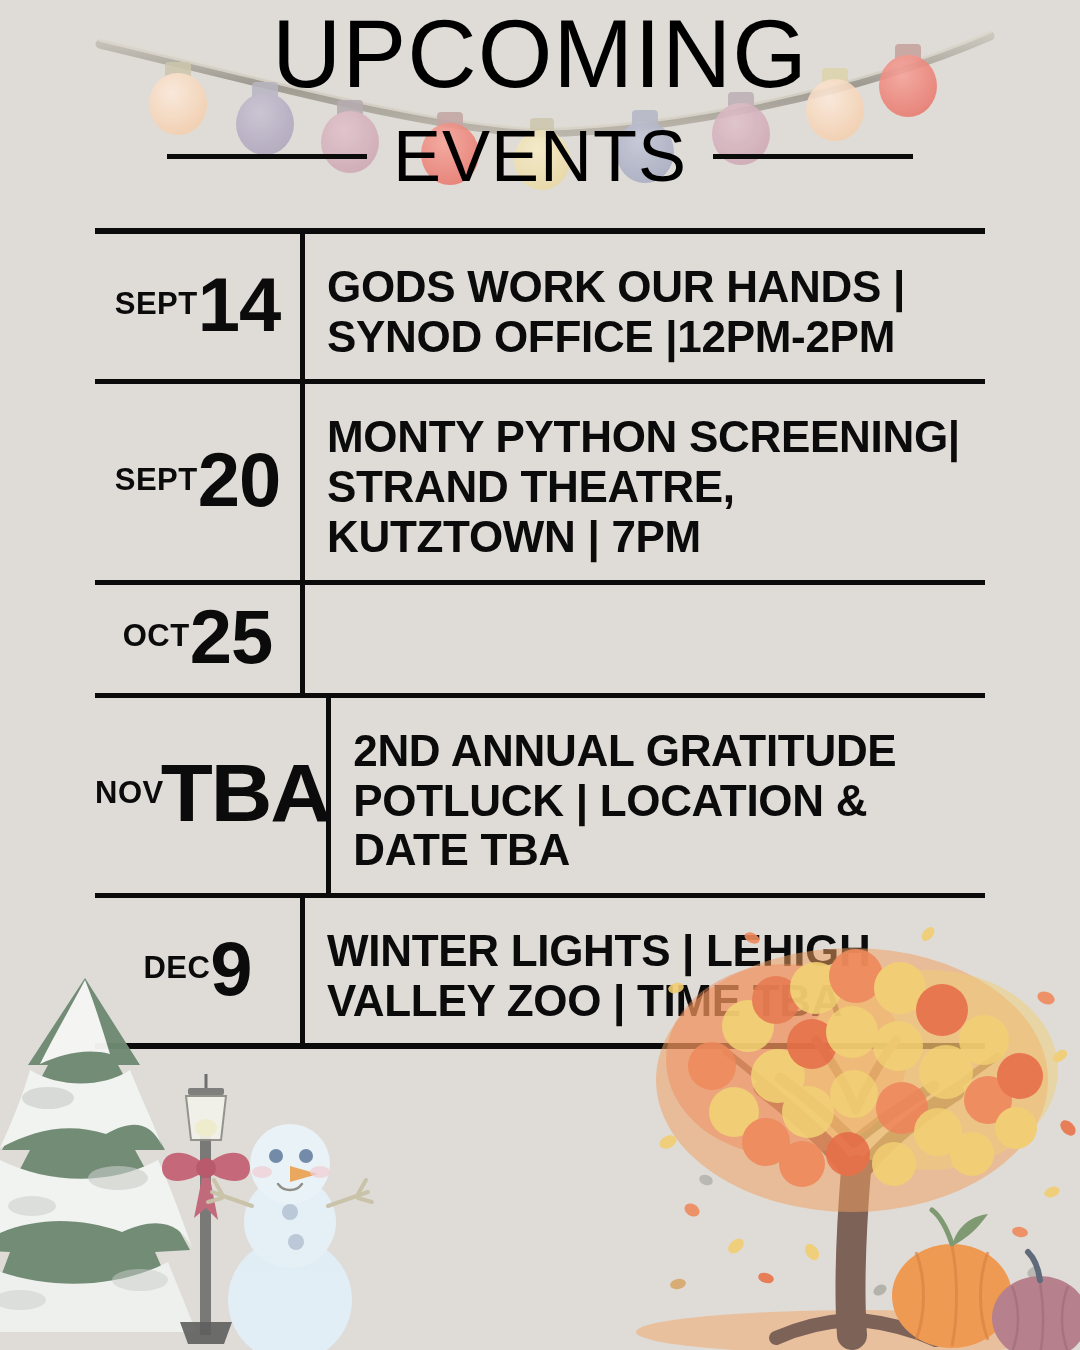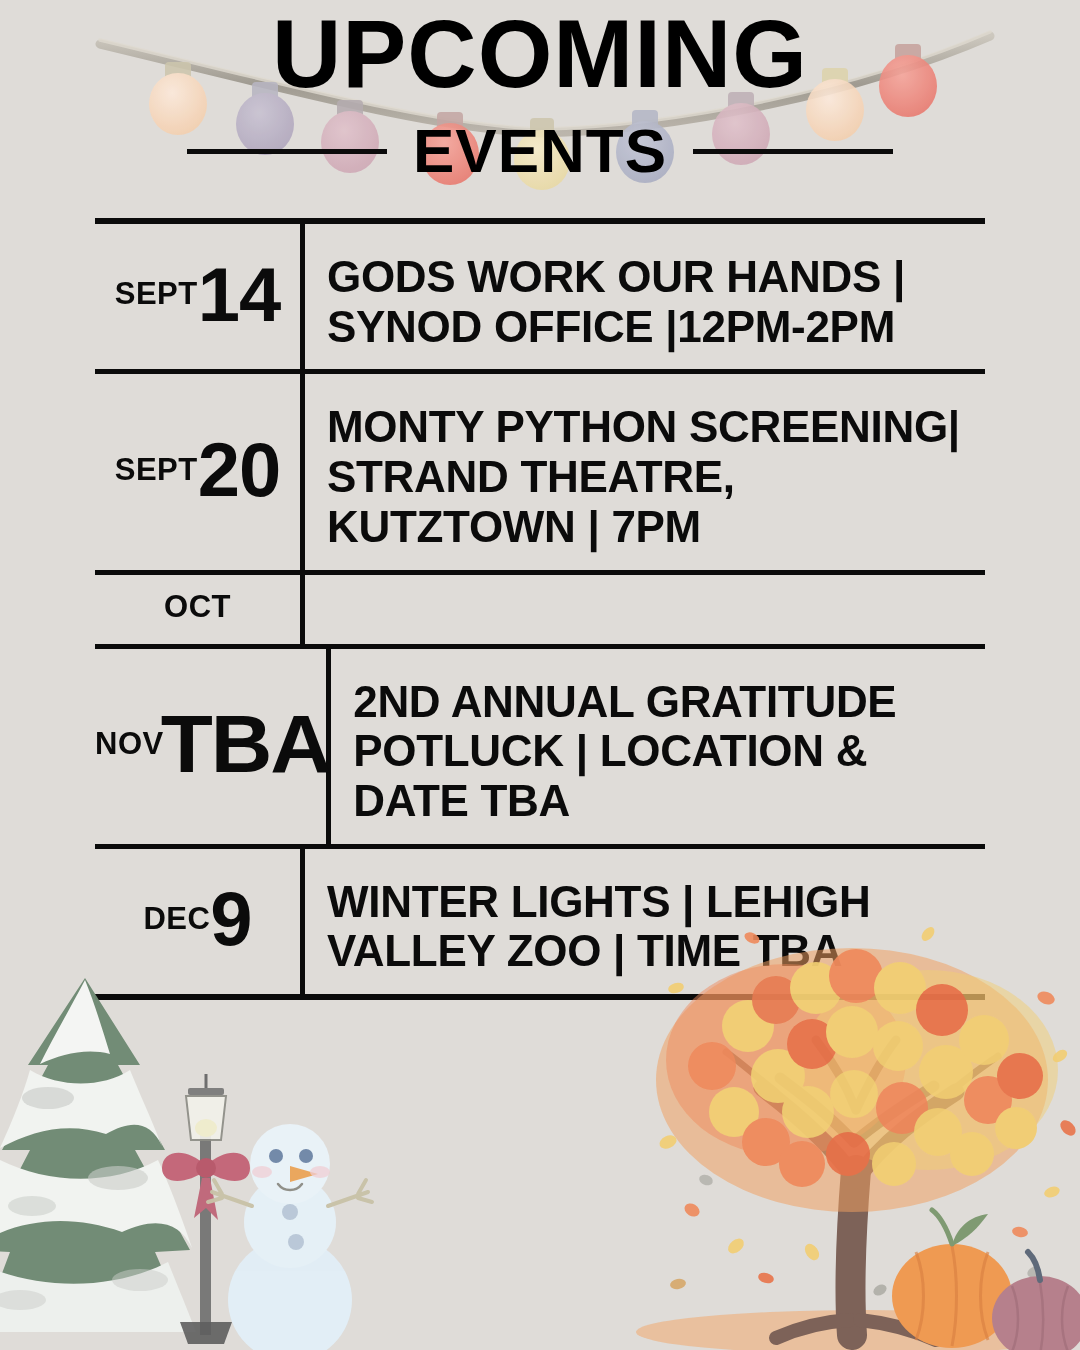--- a/index.html
+++ b/index.html
@@ -29,43 +29,43 @@
 
   
   .header {
     position: relative;
     z-index: 3;
     padding-top: 6px;
     text-align: center;
   }
   .title-line1 {
     font-size: 96px;
-    font-weight: 700;
+    font-weight: 400;
     letter-spacing: 1px;
     line-height: 1.0;
     margin: 0;
     color: #000;
   }
   .title-row2 {
     display: flex;
     align-items: center;
     justify-content: center;
     gap: 26px;
     margin-top: 18px;
     padding: 0 95px;
   }
   .title-rule {
     flex: 1 1 auto;
     height: 5px;
     background: #0b0b0b;
     max-width: 200px;
   }
   .title-line2 {
-    font-size: 62px;
-    font-weight: 700;
+    font-size: 72px;
+    font-weight: 400;
     letter-spacing: 1px;
     line-height: 1.0;
     margin: 0;
     white-space: nowrap;
     color: #000;
   }
 
   
   .table-wrap {
     position: relative;
@@ -259,20 +259,21 @@
       <div class="vdiv"></div>
       <div class="desc-cell">
         <div class="desc-text">MONTY PYTHON SCREENING| STRAND THEATRE, KUTZTOWN | 7PM</div>
       </div>
     </div>
     <div class="hrule thin"></div>
 
     <div class="event-row">
       <div class="date-cell">
         <div class="month">OCT</div>
+        <div class="day">25</div>
       </div>
       <div class="vdiv"></div>
     </div>
     <div class="hrule thin"></div>
 
     <div class="event-row">
       <div class="date-cell">
         <div class="month">NOV</div>
         <div class="day wide">TBA</div>
       </div>

